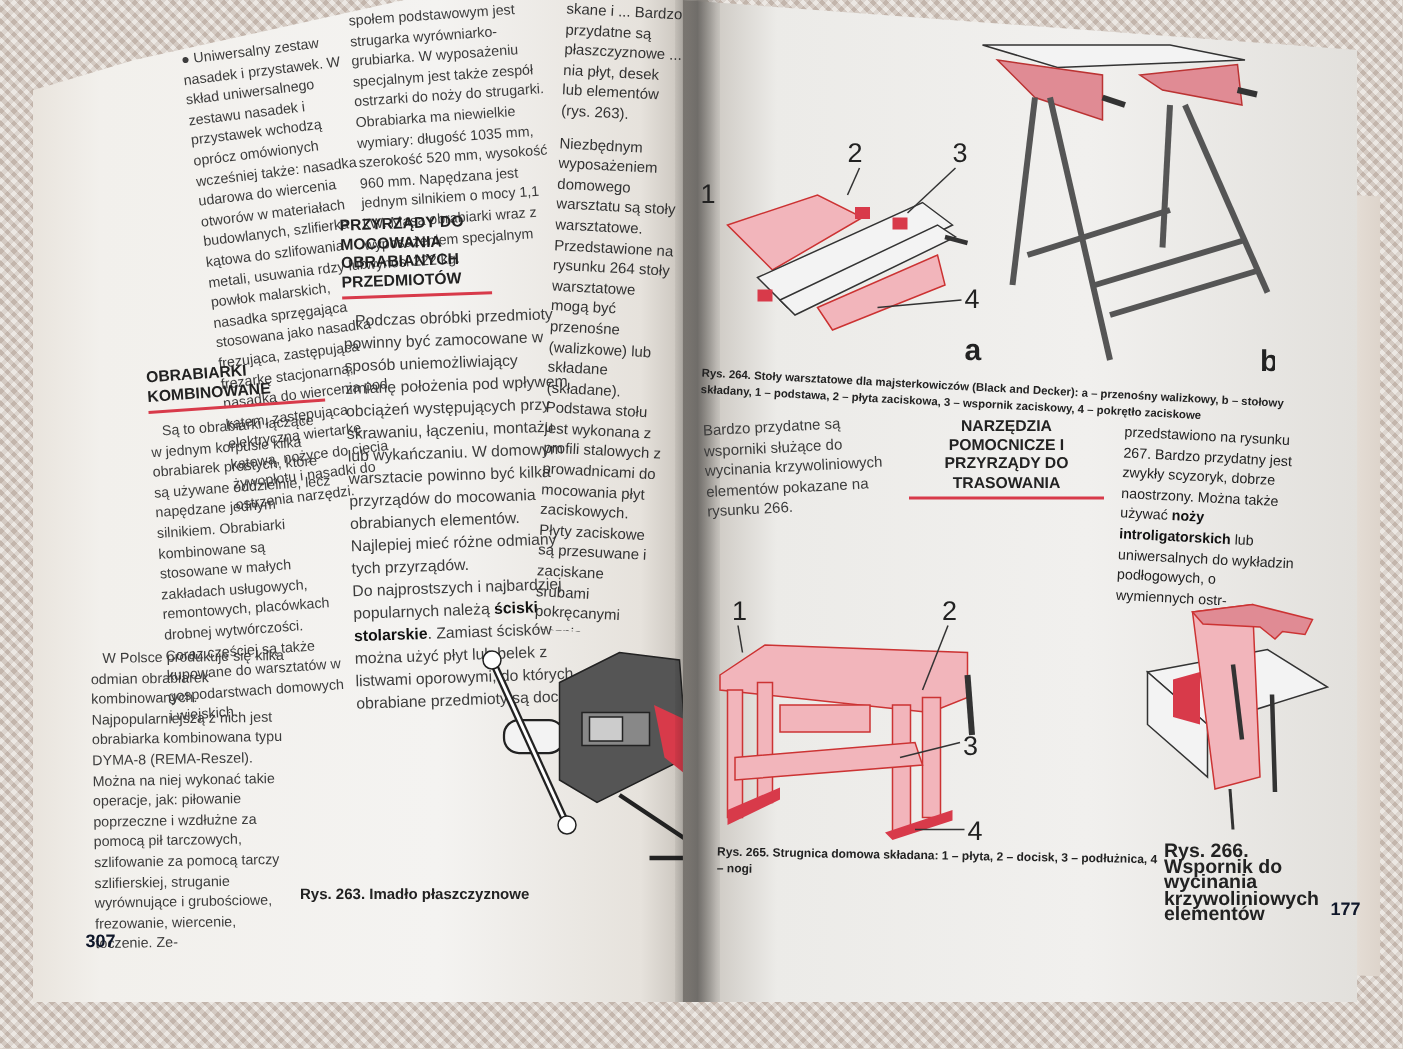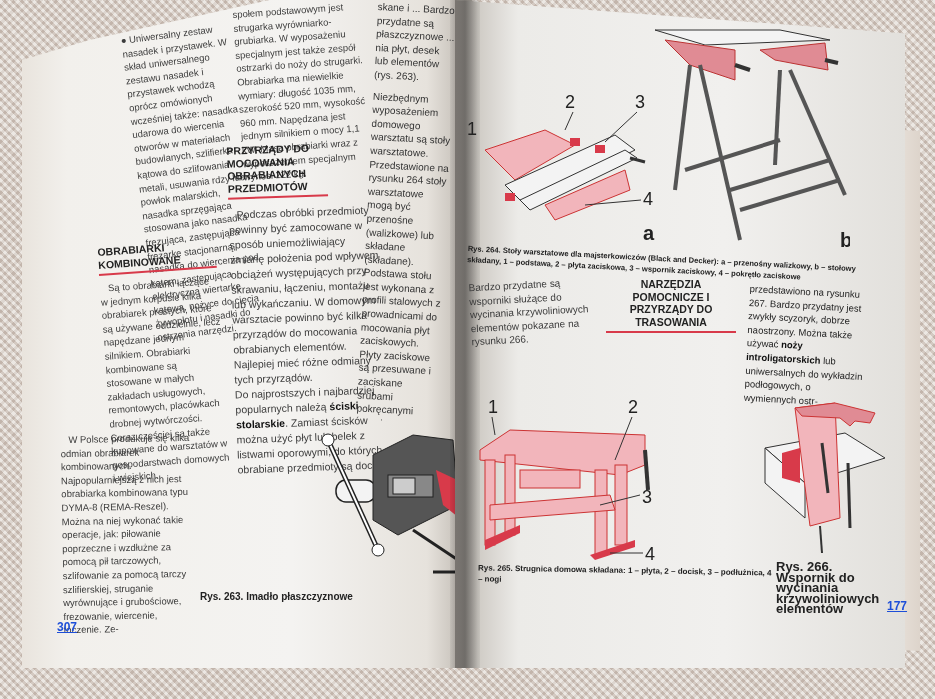--- a/index.html
+++ b/index.html
@@ -21,21 +21,21 @@
   .edge-r{position:absolute;left:880px;top:130px;width:40px;height:520px;
     background:linear-gradient(90deg,#efe9e3,#ddd4cb);transform:skewY(3deg);}
   .txt{position:absolute;font-size:9.5px;line-height:13.6px;color:#3c3c3c;}
   .txt p{margin:0;}
   .rot-l{transform:rotate(-7deg);transform-origin:top left;}
   .rot-l2{transform:rotate(-4deg);transform-origin:top left;}
   .rot-r2{transform:rotate(3deg);transform-origin:top left;}
   .head{font-weight:bold;font-size:10.5px;line-height:12.5px;color:#222;text-transform:uppercase;
     border-bottom:2px solid #d83a4a;padding-bottom:3px;}
   .cap{position:absolute;font-size:8.6px;line-height:11.5px;color:#222;font-weight:bold;}
-  .pnum{position:absolute;font-size:12px;font-weight:bold;color:#1d4ed8;text-decoration:underline;}
+  .pnum{position:absolute;font-size:12px;font-weight:bold;color:#0f172a;}
   .fig{position:absolute;}
   b.k{color:#111;}
 </style>
 </head>
 <body>
 
 <div class="cloth"></div>
 <div class="edge-r"></div>
 
 <div class="left-page"></div>

